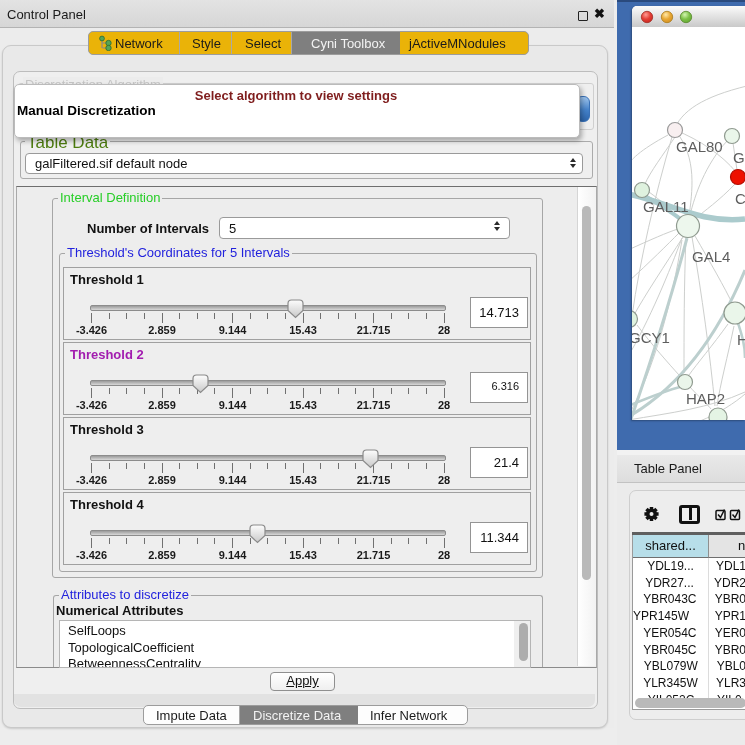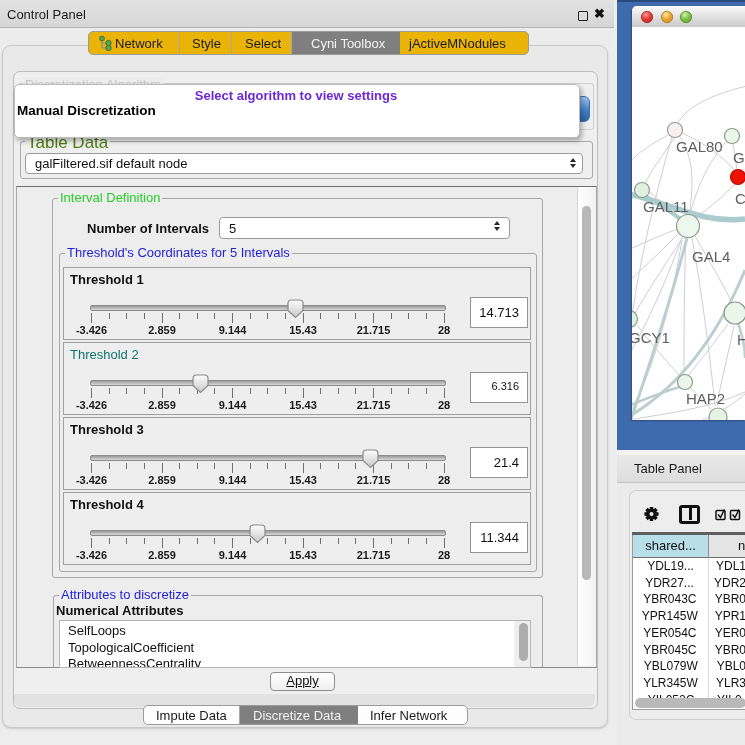--- a/index.html
+++ b/index.html
@@ -71,21 +71,21 @@
 
   <div class="abs fs" style="left:20px;top:141px;width:571px;height:36px;border-color:#ABABAB;"></div>
   <div class="abs" style="left:25px;top:133px;font-size:17px;color:#4d7c0f;background:#EFEFEF;padding:0 2px;">Table Data</div>
   <div class="combo" style="left:25px;top:153px;width:556px;height:19px;">
     <span class="abs" style="left:9px;top:2px;">galFiltered.sif default node</span>
   </div>
   <div class="steppers" style="left:570px;top:157px;"></div>
 
   <div class="abs" style="left:14px;top:84px;width:564px;height:52px;background:#FFFFFF;z-index:30;
        border:1px solid #BBBBBB;border-radius:5px;box-shadow:2px 3px 5px rgba(0,0,0,0.30);"></div>
-  <div class="abs" style="left:14px;top:88px;width:564px;height:12px;font-size:13px;color:#6d28d9;z-index:31;
+  <div class="abs" style="left:14px;top:88px;width:564px;height:12px;font-size:13px;color:#7f1d1d;z-index:31;
        font-weight:700;text-align:center;">Select algorithm to view settings</div>
   <div class="abs" style="left:17px;top:103px;font-size:13.5px;font-weight:700;color:#000;z-index:31;">Manual Discretization</div>
 
   <div class="abs" style="left:16px;top:186px;width:579px;height:480px;background:#EDEDED;
        border-top:1px solid #6E6E6E;border-left:1px solid #A9A9A9;border-right:1px solid #A9A9A9;
        border-bottom:1px solid #8B8B8B;"></div>
 
   <div class="abs" style="left:577px;top:187px;width:18px;height:479px;background:linear-gradient(90deg,#FFFFFF,#F2F2F2);border-left:1px solid #D5D5D5;"></div>
   <div class="abs" style="left:582px;top:206px;width:9px;height:374px;background:#B9B9B9;border-radius:5px;"></div>
 
@@ -124,21 +124,21 @@
   <span class="abs" style="left:61.5px;top:324px;width:60px;text-align:center;font-size:11px;font-weight:700;color:#1a1a1a;">-3.426</span>
   <span class="abs" style="left:132.0px;top:324px;width:60px;text-align:center;font-size:11px;font-weight:700;color:#1a1a1a;">2.859</span>
   <span class="abs" style="left:202.5px;top:324px;width:60px;text-align:center;font-size:11px;font-weight:700;color:#1a1a1a;">9.144</span>
   <span class="abs" style="left:273.0px;top:324px;width:60px;text-align:center;font-size:11px;font-weight:700;color:#1a1a1a;">15.43</span>
   <span class="abs" style="left:343.5px;top:324px;width:60px;text-align:center;font-size:11px;font-weight:700;color:#1a1a1a;">21.715</span>
   <span class="abs" style="left:414.0px;top:324px;width:60px;text-align:center;font-size:11px;font-weight:700;color:#1a1a1a;">28</span>
   <div class="abs" style="left:470px;top:297px;width:56px;height:29px;background:#fff;border:1px solid #949494;"></div>
   <div class="abs" style="left:470px;top:305px;width:49px;text-align:right;font-size:13px;color:#111;">14.713</div>
 
   <div class="abs" style="left:63px;top:342px;width:466px;height:71px;background:#EEEEEE;border:1px solid #A0A0A0;"></div>
-  <div class="abs" style="left:70px;top:347px;font-size:13px;font-weight:400;color:#0f766e;">Threshold 2</div>
+  <div class="abs" style="left:70px;top:347px;font-size:13px;font-weight:700;color:#a21caf;">Threshold 2</div>
   <div class="abs" style="left:90px;top:380px;width:354px;height:4px;border-radius:2px;
        background:linear-gradient(#9B9B9B,#D8D8D8);border:1px solid #8C8C8C;"></div>
   <div class="abs" style="left:91px;top:388px;width:354px;height:6px;
        background:repeating-linear-gradient(90deg,#707070 0 1px,transparent 1px 17.625px);"></div>
   <div class="abs" style="left:91px;top:388px;width:354px;height:10px;
        background:repeating-linear-gradient(90deg,#707070 0 1px,transparent 1px 70.5px);"></div>
   <svg class="abs" style="left:191.3px;top:373px;" width="19" height="21" viewBox="0 0 19 21">
     <path d="M2,5.5 Q2,2 5.5,2 L13.5,2 Q17,2 17,5.5 L17,12.5 L9.5,19.5 L2,12.5 Z" fill="url(#thg)" stroke="#8A8A8A" stroke-width="1.2"></path>
   </svg>
   <span class="abs" style="left:61.5px;top:399px;width:60px;text-align:center;font-size:11px;font-weight:700;color:#1a1a1a;">-3.426</span>
@@ -344,21 +344,21 @@
         </div>
       <div style="display:flex">
           <span style="width:76px;text-align:center;">YDR27...</span>
           <span style="padding-left:8px;">YDR2</span>
         </div>
       <div style="display:flex">
           <span style="width:76px;text-align:center;">YBR043C</span>
           <span style="padding-left:8px;">YBR0</span>
         </div>
       <div style="display:flex">
-          <span style="width:76px;text-align:center;">YPR145W</span>
+          <span style="width:76px;">YPR145W</span>
           <span style="padding-left:8px;">YPR1</span>
         </div>
       <div style="display:flex">
           <span style="width:76px;text-align:center;">YER054C</span>
           <span style="padding-left:8px;">YER0</span>
         </div>
       <div style="display:flex">
           <span style="width:76px;text-align:center;">YBR045C</span>
           <span style="padding-left:8px;">YBR0</span>
         </div>

